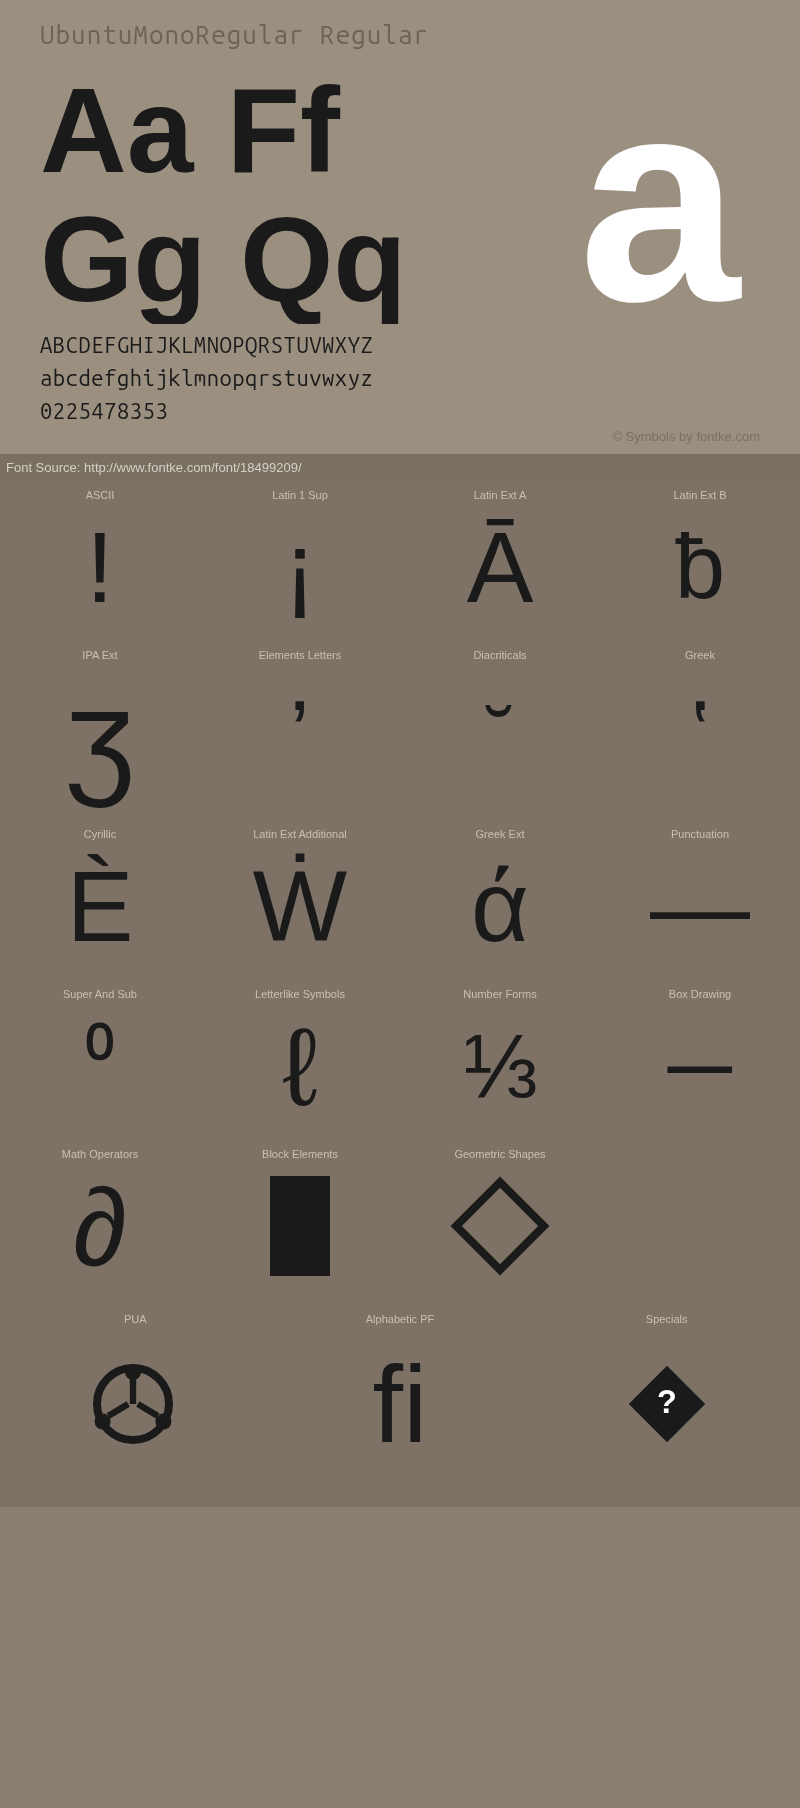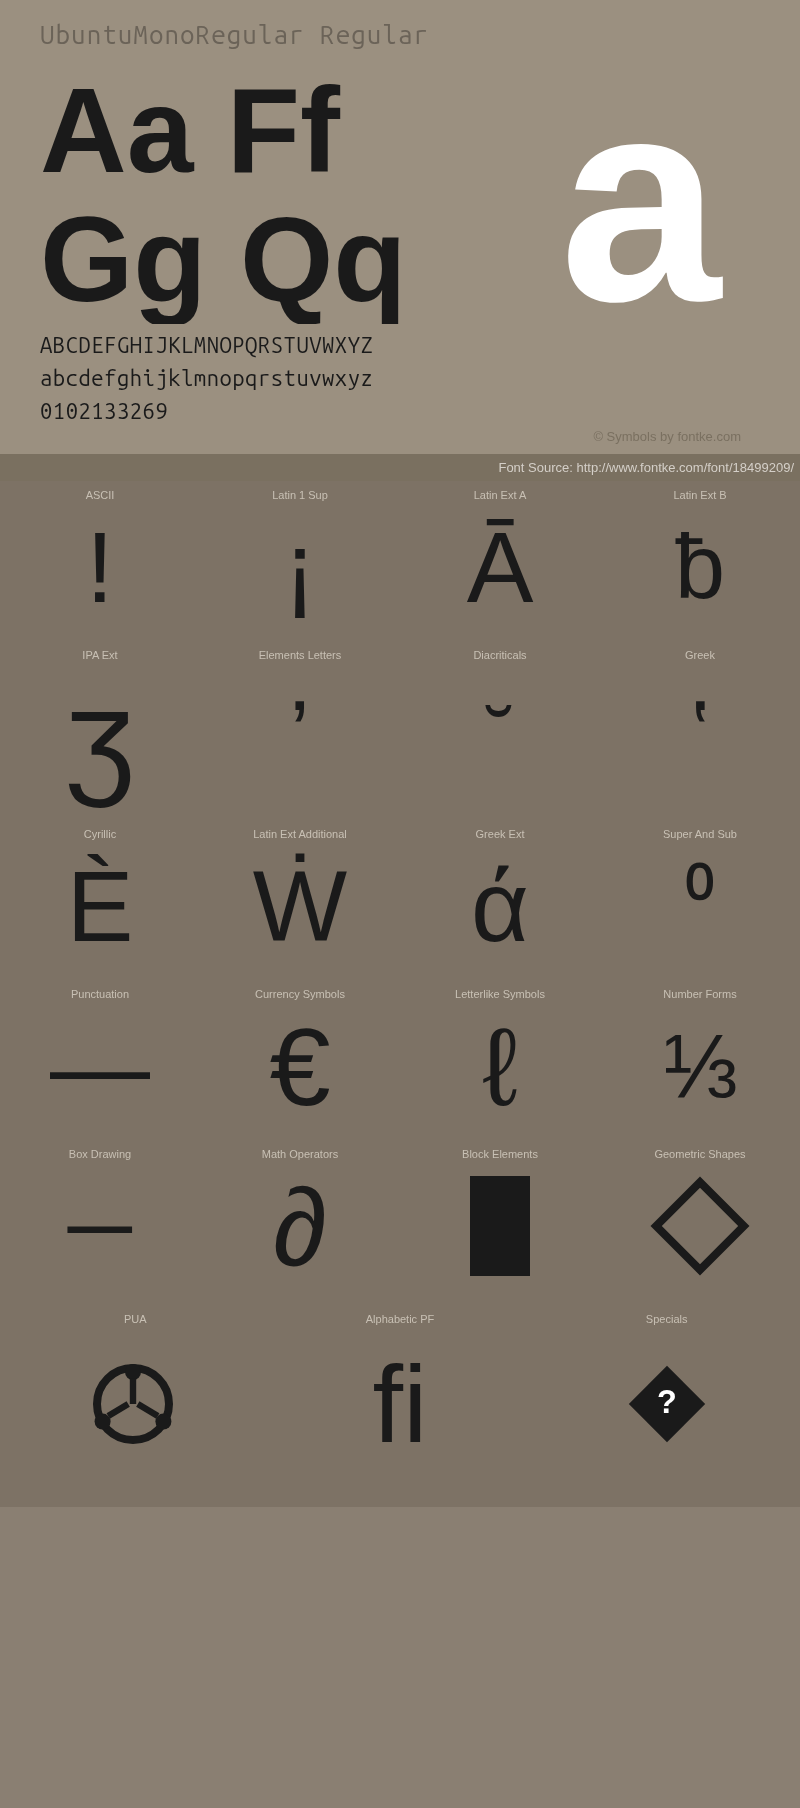--- a/index.html
+++ b/index.html
@@ -5,21 +5,21 @@
     * { margin: 0; padding: 0; box-sizing: border-box; }
     body {
       width: 800px;
       background: #8a7f72;
       font-family: 'Ubuntu Mono', 'Courier New', monospace;
     }
 
     
     .preview-section {
       background: #9b9080;
-      padding: 20px 59px 10px 40px;
+      padding: 20px 40px 10px 40px;
       position: relative;
     }
 
     .font-title {
       color: #6b6358;
       font-size: 26px;
       font-family: 'Ubuntu Mono', monospace;
       font-weight: normal;
       letter-spacing: 1px;
       margin-bottom: 15px;
@@ -78,21 +78,21 @@
       color: #7a7060;
       font-size: 13px;
       margin-top: 6px;
       font-family: Arial, sans-serif;
     }
 
     
     .source-bar {
       background: #7a7060;
       color: #d4cfc8;
-      text-align: right;
+      text-align: left;
       font-size: 13px;
       padding: 6px;
       font-family: Arial, sans-serif;
     }
 
     
     .glyphs-grid {
       background: #7d7265;
       display: grid;
       grid-template-columns: repeat(4, 1fr);
@@ -159,21 +159,21 @@
   <div class="large-preview">
     <div class="preview-pairs">
       <div class="preview-pair-row1">Aa  Ff</div>
       <div class="preview-pair-row2">Gg  Qq</div>
     </div>
     <div class="large-a">a</div>
   </div>
 
   <div class="alphabet-row">ABCDEFGHIJKLMNOPQRSTUVWXYZ</div>
   <div class="alphabet-row">abcdefghijklmnopqrstuvwxyz</div>
-  <div class="alphabet-row">0102133269</div>
+  <div class="alphabet-row">0225478353</div>
 
   <div class="design-credit">© Symbols by fontke.com</div>
 </div>
 
 <div class="source-bar">Font Source: http://www.fontke.com/font/18499209/</div>
 
 <div class="glyphs-grid">
 
   <div class="glyph-cell">
     <span class="glyph-label">ASCII</span>
@@ -215,31 +215,27 @@
   </div>
   <div class="glyph-cell">
     <span class="glyph-label">Latin Ext Additional</span>
     <span class="glyph-symbol">Ẇ</span>
   </div>
   <div class="glyph-cell">
     <span class="glyph-label">Greek Ext</span>
     <span class="glyph-symbol">ά</span>
   </div>
   <div class="glyph-cell">
+    <span class="glyph-label">Punctuation</span>
+    <span class="glyph-symbol">—</span>
+  </div>
+
+  <div class="glyph-cell">
     <span class="glyph-label">Super And Sub</span>
     <span class="glyph-symbol" style="font-size:85px;">⁰</span>
-  </div>
-
-  <div class="glyph-cell">
-    <span class="glyph-label">Punctuation</span>
-    <span class="glyph-symbol">—</span>
-  </div>
-  <div class="glyph-cell">
-    <span class="glyph-label">Currency Symbols</span>
-    <span class="glyph-symbol" style="font-size:110px;">€</span>
   </div>
   <div class="glyph-cell">
     <span class="glyph-label">Letterlike Symbols</span>
     <span class="glyph-symbol" style="font-size:110px;">ℓ</span>
   </div>
   <div class="glyph-cell">
     <span class="glyph-label">Number Forms</span>
     <span class="glyph-symbol" style="font-size:90px;">⅓</span>
   </div>
 

